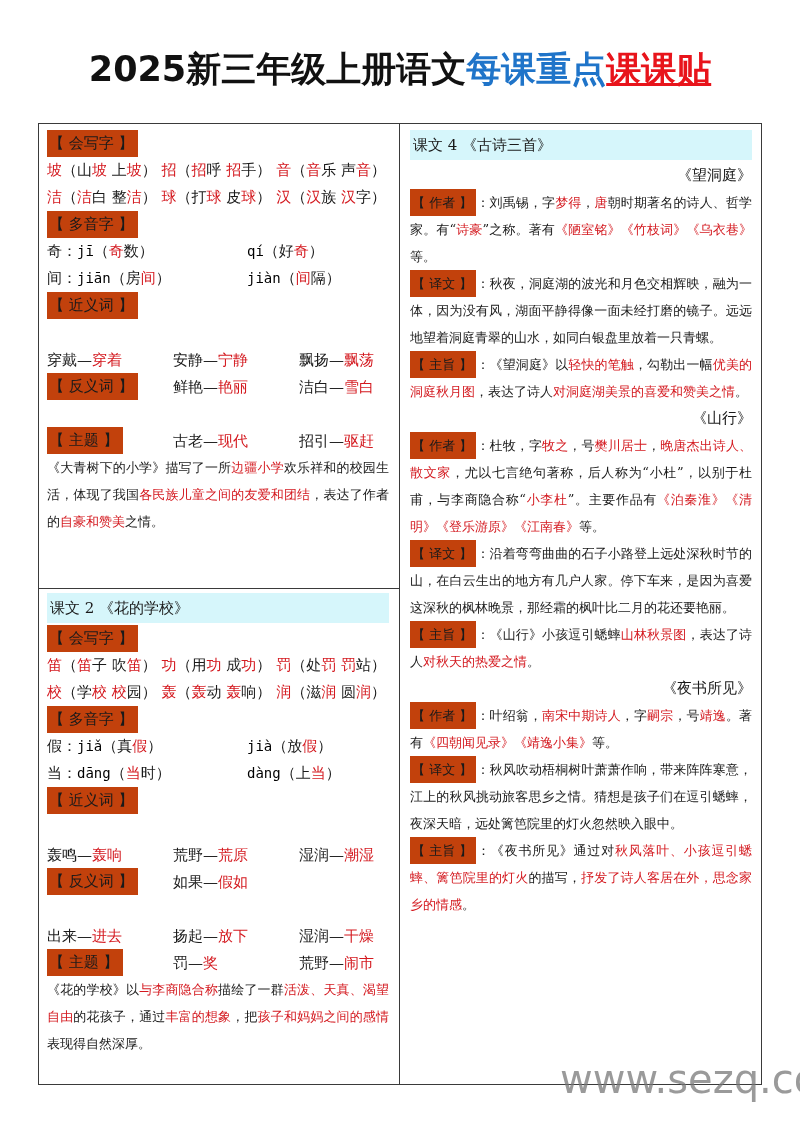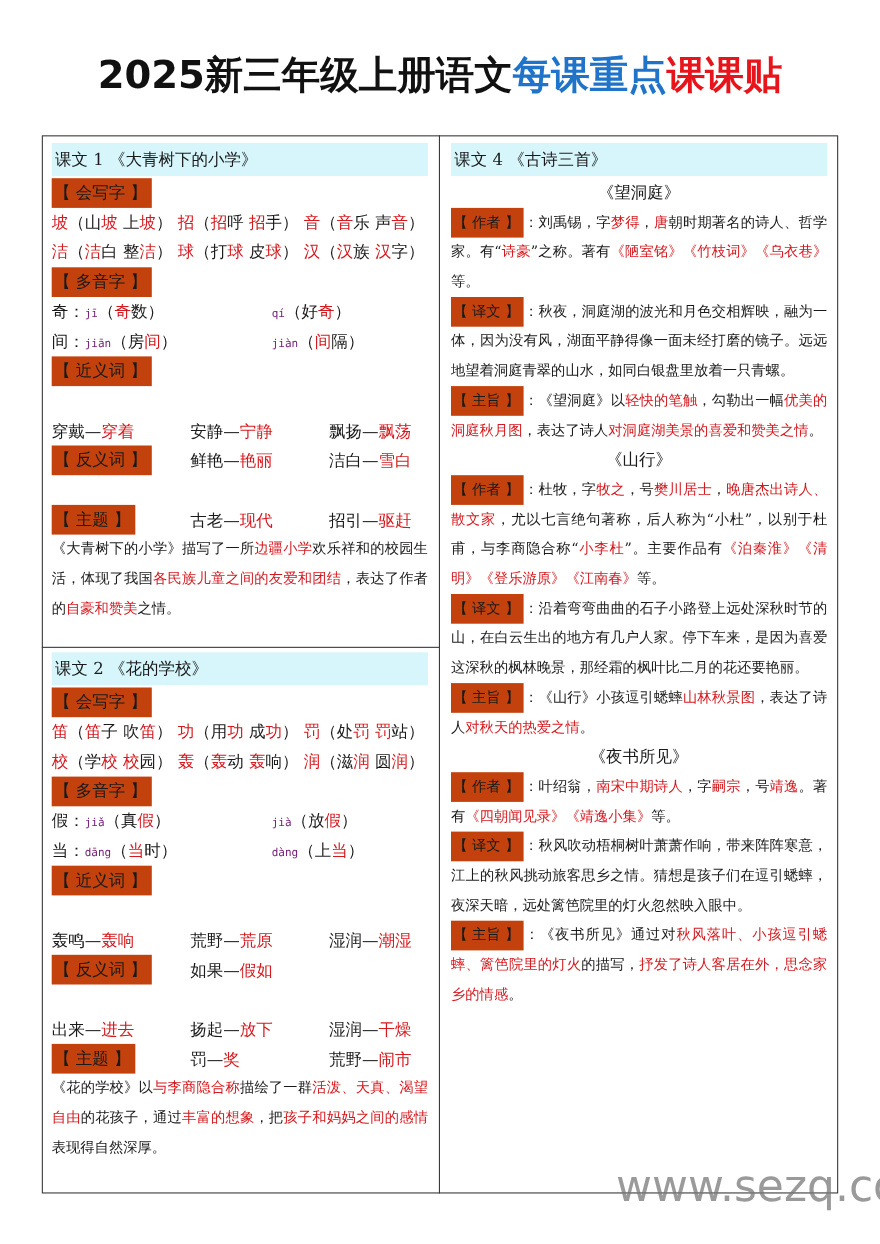--- a/index.html
+++ b/index.html
@@ -3,60 +3,59 @@
 <meta charset="utf-8">
 <style>
   html, body { margin:0; padding:0; background:#ffffff; }
   body { width:800px; height:1131px; position:relative; overflow:hidden;
          font-family:"DejaVu Serif","Liberation Serif",serif; color:#1a1a1a; }
   .title { position:absolute; top:44px; left:0; width:800px; text-align:center;
            font-family:"DejaVu Sans","Liberation Sans",sans-serif; font-weight:bold;
            font-size:35px; letter-spacing:0px; line-height:50px; }
   .title .t-black { color:#111111;margin-top:24px; }
   .title .t-blue { color:#1f74c9; }
-  .title .t-red { color:#e8141b; }
+  .title .t-red { color:#e8141b;text-decoration:underline; }
 
   .frame { position:absolute; left:38px; top:123px; width:724px; height:962px;
            border:1px solid #3a3a3a; box-sizing:border-box; }
   .vdiv { position:absolute; left:399px; top:123px; width:1px; height:962px; background:#3a3a3a; }
   .hdiv { position:absolute; left:38px; top:588px; width:362px; height:1px; background:#3a3a3a; }
 
   .col { position:absolute; font-size:15px; line-height:28px; }
   .col-l1 { left:47px; top:130px; width:342px; }
   .col-l2 { left:47px; top:593px; width:342px; }
   .col-r  { left:410px; top:130px; width:342px; }
 
   .lesson-head { background:#d6f6fb; height:30px; line-height:30px; padding-left:3px;
                  font-size:15px; margin-bottom:2px; }
   .tag { display:inline-block; background:#c2410c; padding:0 4px 0 2px; line-height:27px; }
   .row { white-space:nowrap; height:27px; line-height:27px; }
   .r { color:#d4191f; }
-  .py { color:#701a75; font-family:"DejaVu Sans Mono","Liberation Mono",monospace; font-size:10px;margin-top:28px; }
+  .py { color:#000000; font-family:"DejaVu Sans Mono","Liberation Mono",monospace; font-size:14px;margin-top:28px; }
   .cell { display:inline-block; }
   .c3 > .cell { width:126px;margin-top:28px; }
   .c3 > .cell:nth-child(3) { width:90px; }
   .c2 > .cell:first-child { width:200px; }
   .para { text-align:justify; line-height:27px; font-size:13px; }
-  .center { text-align:center; height:27px; line-height:27px; }
+  .center { text-align:right; height:27px; line-height:27px; }
   .watermark { position:absolute; left:560px; top:1056px; font-family:"DejaVu Sans","Liberation Sans",sans-serif;
                font-size:40px; color:rgba(120,120,120,0.75); letter-spacing:0px; }
 </style>
 </head>
 <body>
 
 <div class="title">
   <span class="t-black">2025新三年级上册语文</span><span class="t-blue">每课重点</span><span class="t-red">课课贴</span>
 </div>
 
 <div class="frame"></div>
 <div class="vdiv"></div>
 <div class="hdiv"></div>
 
 <div class="col col-l1">
-  <div class="lesson-head">课文 1 《大青树下的小学》</div>
   <div class="row"><span class="tag">【 会写字 】</span></div>
   <div class="row"><span class="r">坡</span><span>（山</span><span class="r">坡</span><span> 上</span><span class="r">坡</span><span>） </span><span class="r">招</span><span>（</span><span class="r">招</span><span>呼 </span><span class="r">招</span><span>手） </span><span class="r">音</span><span>（</span><span class="r">音</span><span>乐 声</span><span class="r">音</span><span>）</span></div>
   <div class="row"><span class="r">洁</span><span>（</span><span class="r">洁</span><span>白 整</span><span class="r">洁</span><span>） </span><span class="r">球</span><span>（打</span><span class="r">球</span><span> 皮</span><span class="r">球</span><span>） </span><span class="r">汉</span><span>（</span><span class="r">汉</span><span>族 </span><span class="r">汉</span><span>字）</span></div>
   <div class="row"><span class="tag">【 多音字 】</span></div>
   <div class="row c2"><span class="cell"><span>奇：</span><span class="py">jī</span><span>（</span><span class="r">奇</span><span>数</span><span>）</span></span><span class="cell"><span class="py">qí</span><span>（</span><span>好</span><span class="r">奇</span><span>）</span></span></div>
   <div class="row c2"><span class="cell"><span>间：</span><span class="py">jiān</span><span>（</span><span>房</span><span class="r">间</span><span>）</span></span><span class="cell"><span class="py">jiàn</span><span>（</span><span class="r">间</span><span>隔</span><span>）</span></span></div>
   <div class="row"><span class="tag">【 近义词 】</span></div>
   <div class="row c3"><span class="cell"><span>穿戴—</span><span class="r">穿着</span></span><span class="cell"><span>安静—</span><span class="r">宁静</span></span><span class="cell"><span>飘扬—</span><span class="r">飘荡</span></span></div>
   <div class="row c3"><span class="cell"><span>敬爱—</span><span class="r">尊敬</span></span><span class="cell"><span>鲜艳—</span><span class="r">艳丽</span></span><span class="cell"><span>洁白—</span><span class="r">雪白</span></span></div>
   <div class="row"><span class="tag">【 反义词 】</span></div>

